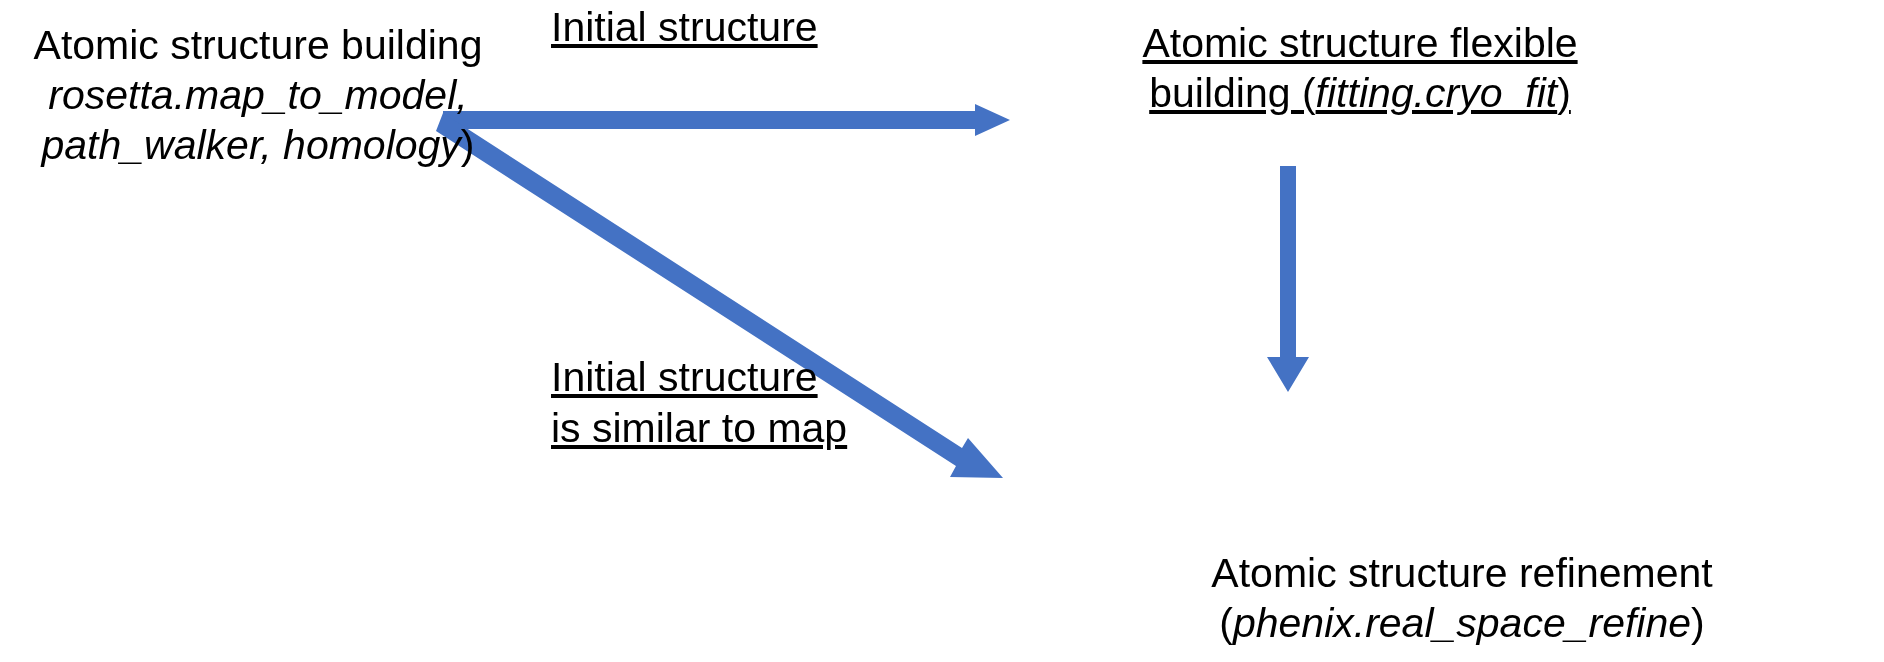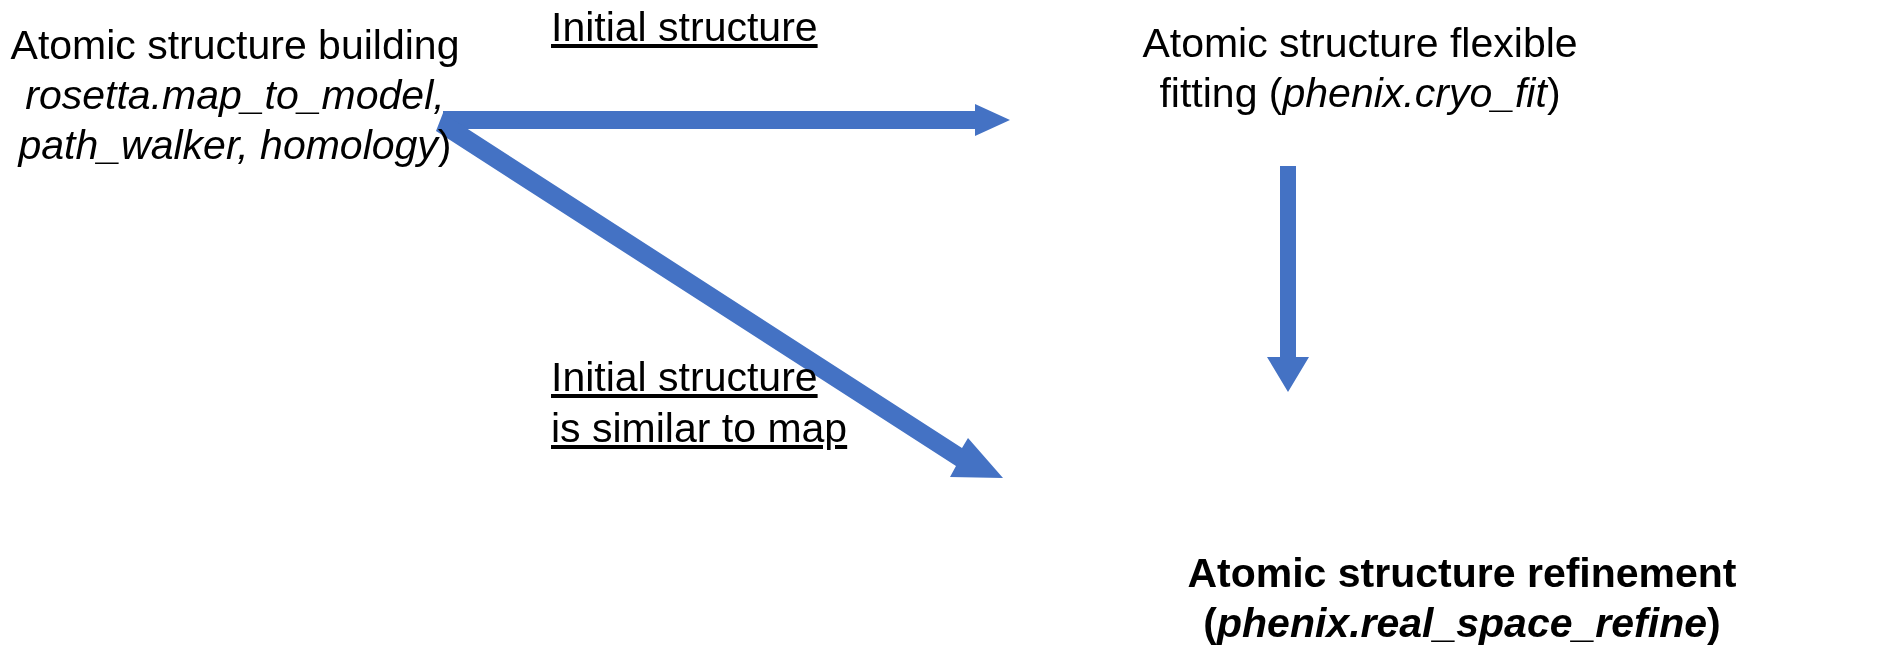--- a/index.html
+++ b/index.html
@@ -23,33 +23,34 @@
     color: #000000;
     white-space: nowrap;
   }
   .node .line { display: block; }
   .ital { font-style: italic; }
   #node-building {
     left: 0px;
     top: 20px;
     width: 470px;
     font-size: 41px;
+    padding-left: 23px;
   }
   #node-flexible-fitting {
     left: 1080px;
     top: 18px;
     width: 560px;
     font-size: 41px;
+    text-decoration: underline;
   }
   #node-refinement {
     left: 1040px;
     top: 548px;
     width: 844px;
     font-size: 41px;
-    font-weight: bold;
   }
   .edge-label {
     position: absolute;
     text-align: left;
     line-height: 1.25;
     color: #000000;
     font-size: 41px;
     white-space: nowrap;
     text-decoration: underline;
   }
@@ -102,21 +103,21 @@
     <span class="line">Initial structure</span>
   </div>
 
   <div class="edge-label" id="label-similar">
     <span class="line">Initial structure</span>
     <span class="line">is similar to map</span>
   </div>
 
   <div class="node" id="node-flexible-fitting">
     <span class="line">Atomic structure flexible</span>
-    <span class="line"><span>fitting (</span><span class="ital">phenix.cryo_fit</span><span>)</span></span>
+    <span class="line"><span>building (</span><span class="ital">fitting.cryo_fit</span><span>)</span></span>
   </div>
 
   <div class="node" id="node-refinement">
     <span class="line">Atomic structure refinement</span>
     <span class="line"><span>(</span><span class="ital">phenix.real_space_refine</span><span>)</span></span>
   </div>
 
 </div>
 
 </body></html>

